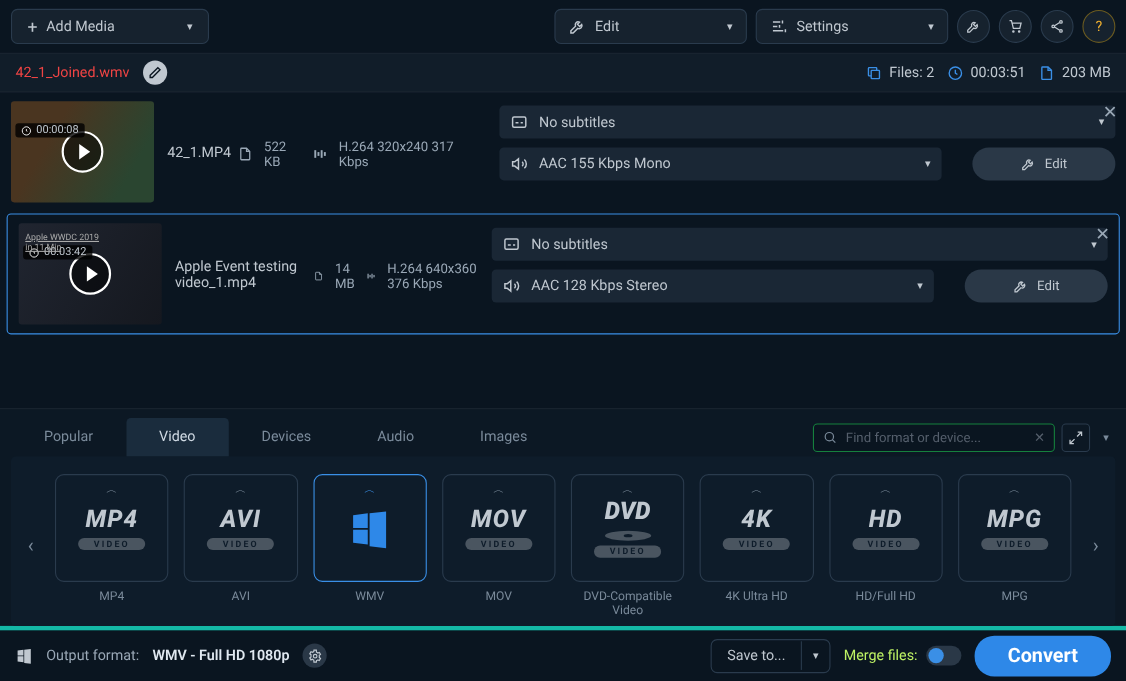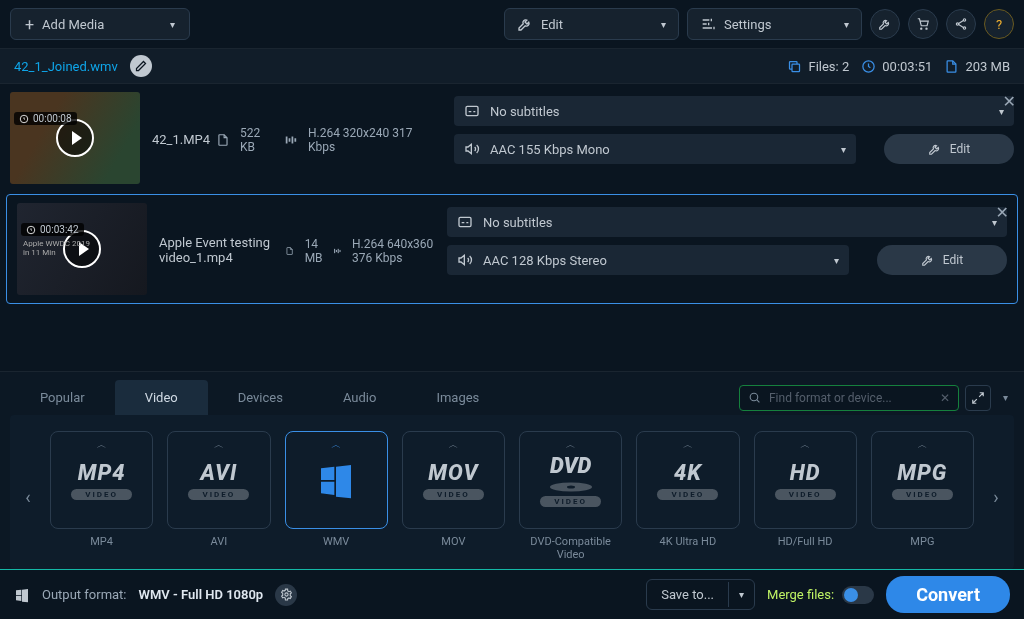--- a/index.html
+++ b/index.html
@@ -13,38 +13,38 @@
   .topbar-mid { flex: 1; }
   .drop-btn { display: flex; align-items: center; gap: 8px; background: #16222e; border: 1px solid #2a3b4d; border-radius: 6px; padding: 6px 12px; cursor: pointer; height: 32px; width: 175px; }
   .drop-btn svg { width: 16px; height: 16px; }
   .drop-btn .chev { margin-left: auto; font-size: 10px; }
   .icon-btn-round { width: 30px; height: 30px; border-radius: 50%; border: 1px solid #2a3b4d; background: #16222e; display: flex; align-items: center; justify-content: center; cursor: pointer; color: #c0c8d0; }
   .icon-btn-round.q { color: #f0b030; border-color: #6a5a20; }
   .icon-btn-round svg { width: 14px; height: 14px; }
 
   
   .infobar { display: flex; align-items: center; padding: 6px 14px; background: #111d29; height: 36px; gap: 12px; border-top: 1px solid #1a2530; border-bottom: 1px solid #1a2530; }
-  .infobar .fname { color: #0ea5e9; }
+  .infobar .fname { color: #ef4444; }
   .infobar .pencil-round { width: 22px; height: 22px; border-radius: 50%; background: #c0c8d0; display: flex; align-items: center; justify-content: center; color: #0a1520; }
   .infobar .spacer { flex: 1; }
   .infobar .stat { display: flex; align-items: center; gap: 6px; }
   .infobar .stat svg { width: 15px; height: 15px; stroke: #3a8fe6; }
 
   
   .files-area { flex: 1; overflow: auto; }
   .file-row { display: flex; padding: 8px 10px; gap: 12px; position: relative; }
   .file-row.selected { border: 1px solid #3a8fe6; border-radius: 4px; margin: 2px 6px; }
   .thumb { width: 130px; height: 92px; background: #2a3b4d; border-radius: 3px; position: relative; display: flex; align-items: center; justify-content: center; }
   .thumb.t1 { background: linear-gradient(120deg,#4a3520 30%,#2a4530 80%); }
   .thumb.t2 { background: linear-gradient(120deg,#202530,#15181f); }
   .thumb .play-circle { width: 38px; height: 38px; border-radius: 50%; background: rgba(0,0,0,.5); border: 2px solid #fff; display: flex; align-items: center; justify-content: center; }
   .thumb .play-circle::after { content: ''; width: 0; height: 0; border-left: 10px solid #fff; border-top: 7px solid transparent; border-bottom: 7px solid transparent; margin-left: 3px; }
   .thumb .badge { position: absolute; top: 20px; left: 4px; background: rgba(0,0,0,.8); border-radius: 3px; padding: 1px 5px; font-size: 10px; display: flex; align-items: center; gap: 4px; }
   .thumb .badge svg { width: 10px; height: 10px; fill: #fff; }
-  .thumb .wwdc { position: absolute; top: 36px; left: 6px; font-size: 8px; color:#aaa; }
+  .thumb .wwdc { position: absolute; top: 8px; left: 6px; font-size: 8px; color:#aaa;text-decoration:underline; }
   .details { flex: 1; display: flex; flex-direction: row; gap: 6px; padding-top: 4px; }
   .detail-line { display: flex; align-items: center; gap: 10px; font-size: 12px; color: #9aa8b6; }
   .detail-line.title { color: #c0c8d0; font-size: 13px; margin-bottom: 2px; }
   .detail-line svg { width: 14px; height: 14px; stroke: #9aa8b6; fill: none; }
   .codec-line svg { stroke: none; fill: #9aa8b6; }
   .right-col { width: 560px; display: flex; flex-direction: column; gap: 8px; padding-top: 4px; }
   .sub-audio-row { display: flex; align-items: center; gap: 10px; background: #1a2735; border-radius: 4px; padding: 5px 10px; height: 30px; cursor: pointer; }
   .sub-audio-row svg { width: 16px; height: 16px; stroke: #c0c8d0; fill: none; }
   .sub-audio-row .chev { margin-left: auto; font-size: 10px; }
   .edit-btn { width: 130px; height: 30px; background: #2a3847; border-radius: 15px; display: flex; align-items: center; justify-content: center; gap: 8px; cursor: pointer; font-size: 12px; }
@@ -74,21 +74,21 @@
   .card-box .chev-up { position:absolute; top: 6px; font-size:10px; color:#7a8a9a; }
   .card-box.selected .chev-up{color:#3a8fe6;}
   .fmt-main { color:#c0c8d0; font-size:22px; font-weight:800; letter-spacing:1px; font-style: italic; }
   .fmt-pill { background:#4a5560; color:#0e1c2a; font-size:8px; padding: 1px 14px; border-radius:8px; font-weight:700; letter-spacing:2px; }
   .fmt-label { font-size:11px; color:#7a8a9a; text-align:center; }
   .winlogo { width:40px; height:40px; fill:#2e88e8; }
   .dvdtext { font-weight:900; font-style:italic; font-size:22px; color:#c0c8d0;}
   .dvdbars { width:44px; height:10px;}
   
   
-  .bottom { display: flex; align-items: center; padding: 10px 14px; gap: 12px; border-top:1px solid #14b8a6; height: 50px; }
+  .bottom { display: flex; align-items: center; padding: 10px 14px; gap: 12px; border-top:4px solid #14b8a6; height: 50px; }
   .bottom .winicon { width:16px; height:16px; fill:#c0c8d0; }
   .bottom .out-label { color:#9aa8b6; }
   .bottom .out-val { color:#e0e8f0; font-weight:600; }
   .bottom .gear { width:22px;height:22px;border-radius:50%;background:#2a3847;display:flex;align-items:center;justify-content:center;cursor:pointer; }
   .bottom .gear svg{width:13px;height:13px;stroke:#c0c8d0;fill:none;}
   .bottom .spacer { flex:1; }
   .save-btn { display:flex; align-items:center; border:1px solid #2a3b4d; border-radius:6px; cursor:pointer; }
   .save-btn span:first-child{padding:7px 14px;}
   .save-btn .chev{padding:7px 10px; border-left:1px solid #2a3b4d; font-size:10px;}
   .merge { display:flex; align-items:center; gap:8px; color:#bef264; }

